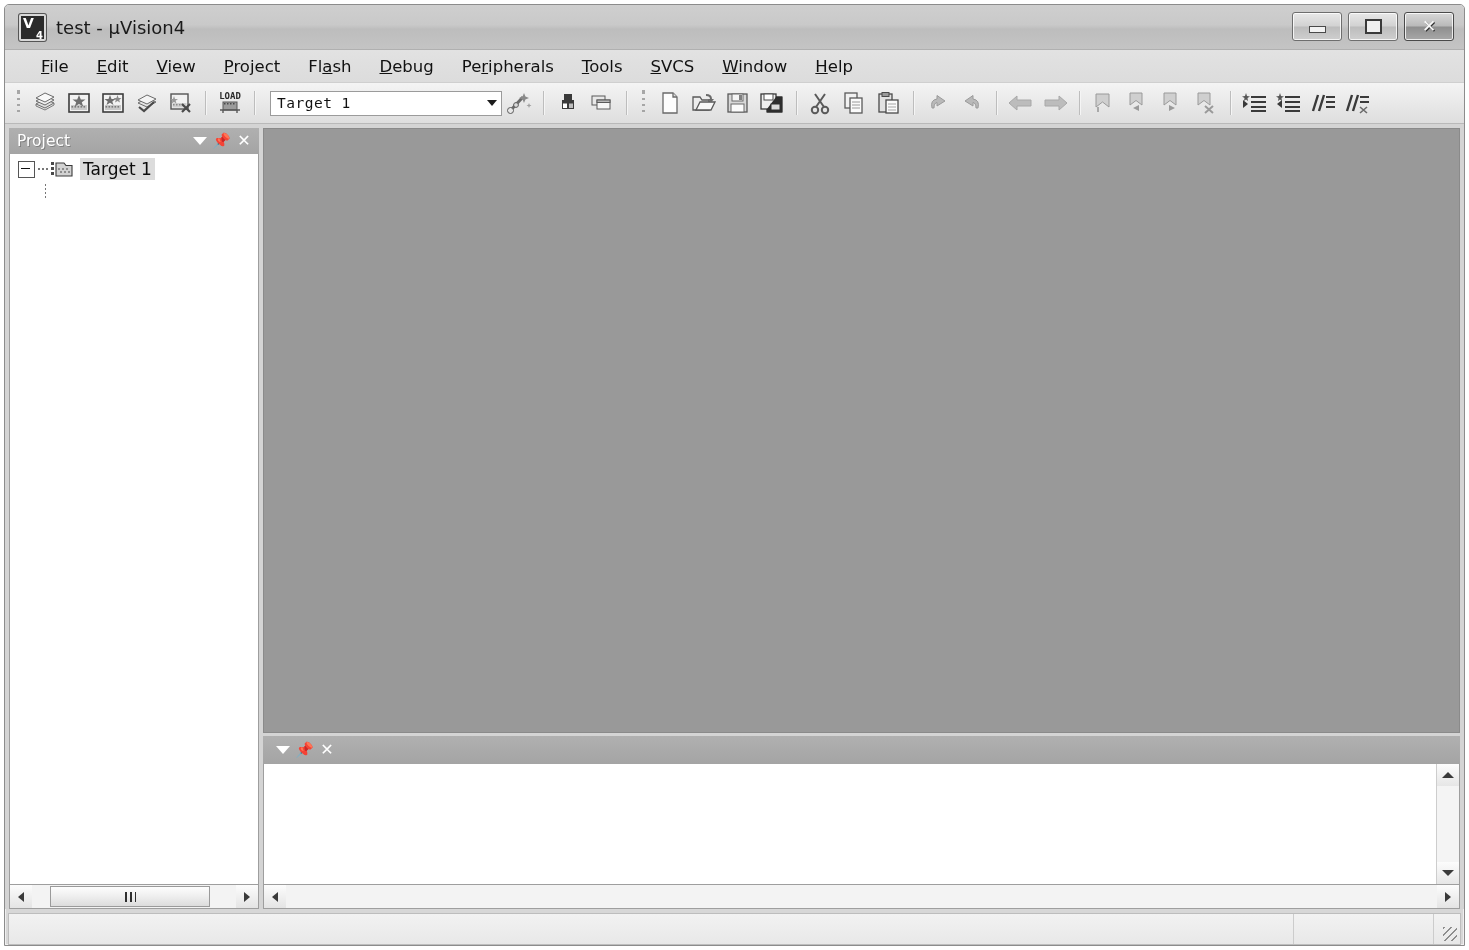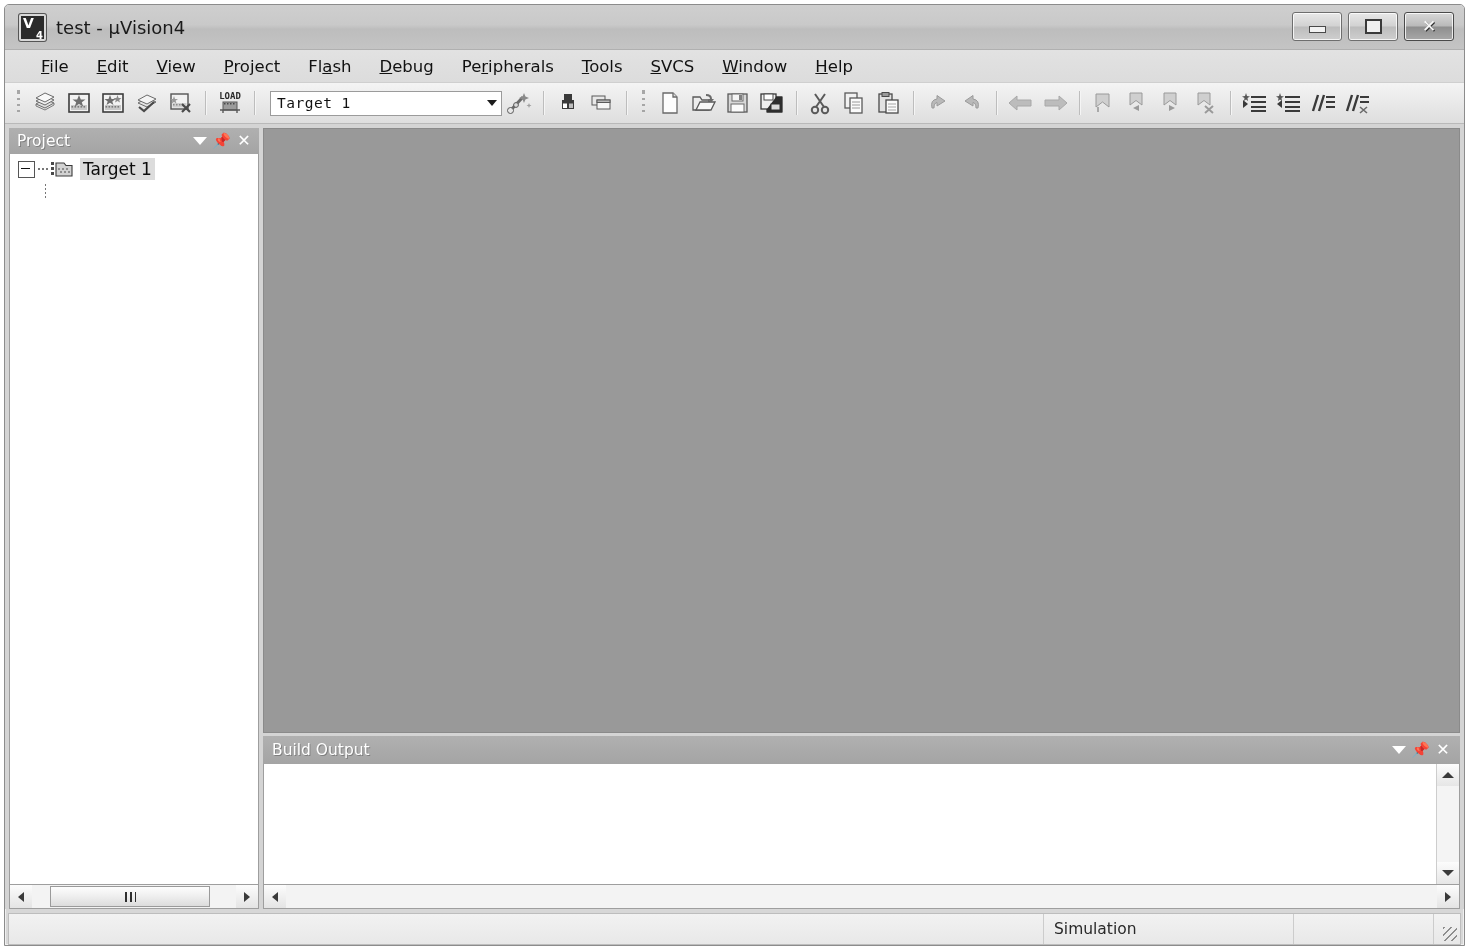--- a/index.html
+++ b/index.html
@@ -925,21 +925,20 @@
             <span class="tri-r"></span>
           </div>
       </div>
     </div>
 
     <div id="right-col">
       <div id="mdi-area"></div>
 
       <div id="build-output">
         <div id="build-caption">
-          <span class="panel-caption-title">Build Output</span>
           <span class="cap-btn">
               <span class="cap-arrow"></span>
             </span>
           <span class="cap-btn">
               <span class="cap-pin">📌</span>
             </span>
           <span class="cap-btn">
               <span class="cap-close">✕</span>
             </span>
         </div>
@@ -962,19 +961,18 @@
           <div class="sb-arrow">
               <span class="tri-r"></span>
             </div>
         </div>
       </div>
     </div>
   </div>
 
   <div id="statusbar">
     <div class="status-cell" id="status-left"></div>
-    <div class="status-cell" id="status-sim">Simulation</div>
     <div class="status-cell" id="status-extra"></div>
     <div class="status-cell" id="status-grip">
       <span class="grip-dots"></span>
     </div>
   </div>
 </div>
 
 </body></html>

